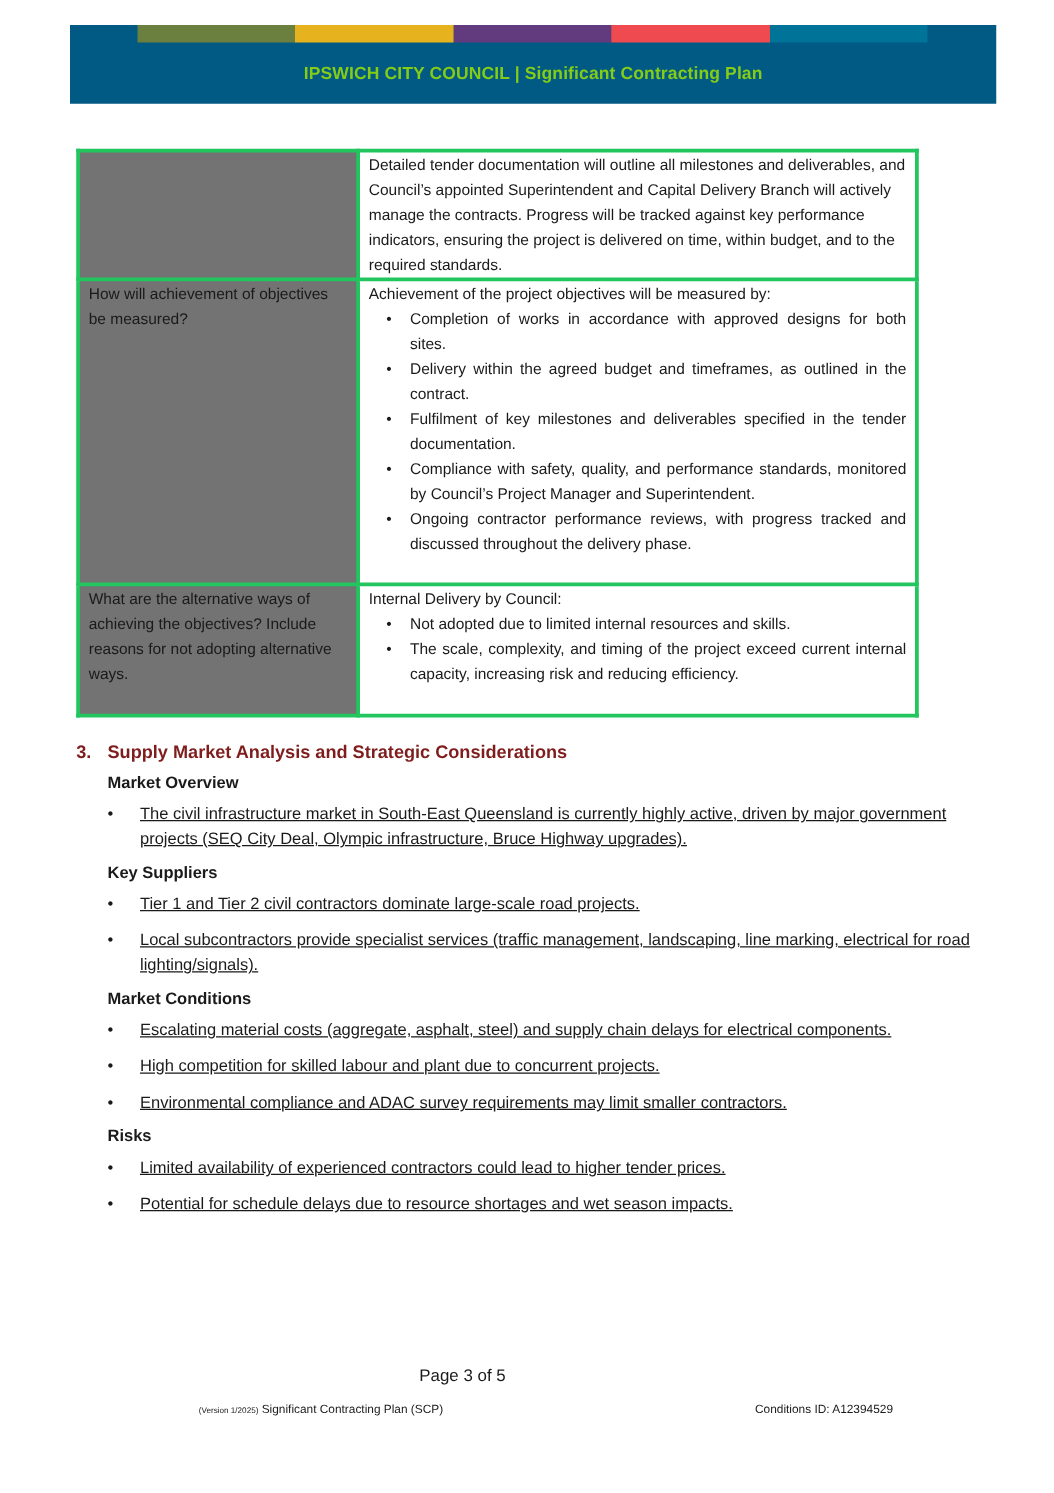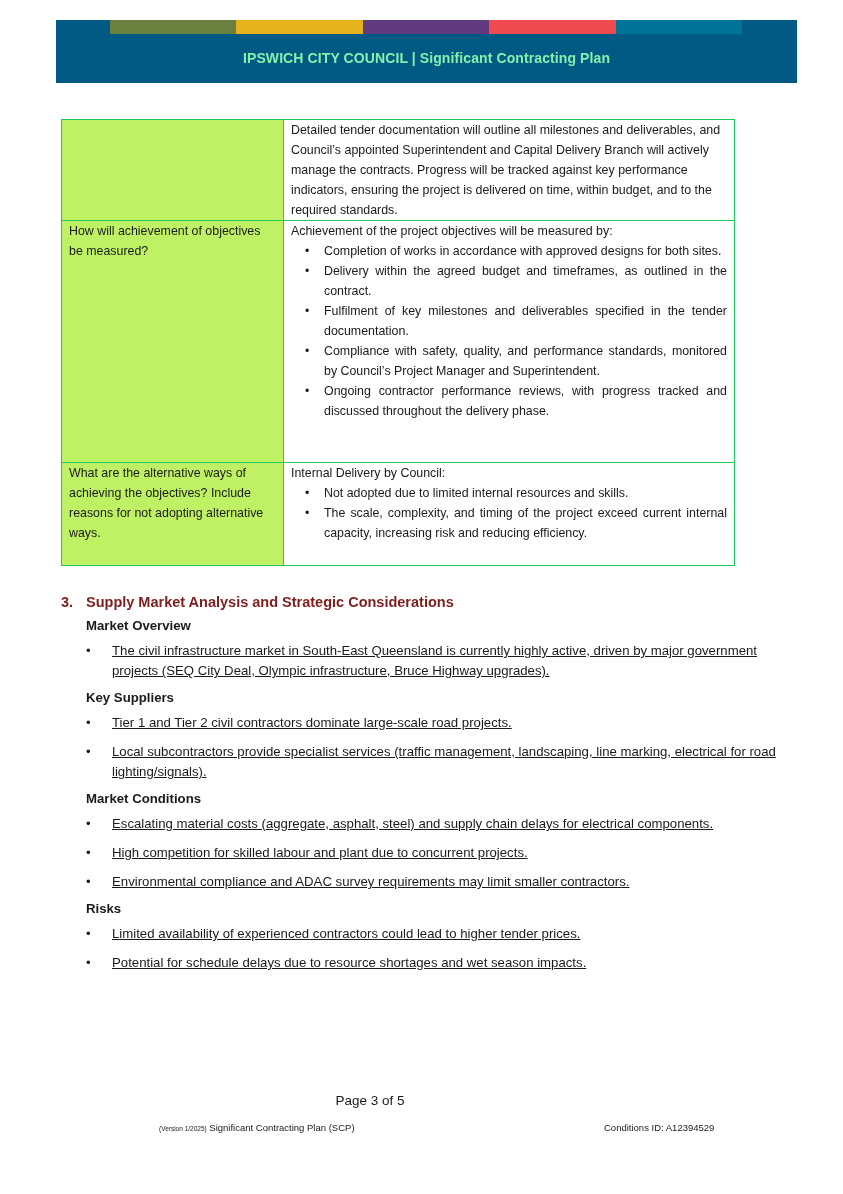--- a/index.html
+++ b/index.html
@@ -2,25 +2,25 @@
 <html><head>
 <meta charset="utf-8">
 <style>
   html, body { margin: 0; padding: 0; background: #ffffff; }
   body { width: 843px; height: 1194px; position: relative; overflow: hidden;
          font-family: "Liberation Sans", sans-serif; color: #1a1a1a; }
   .header { position: absolute; left: 56px; top: 20px; width: 741px; height: 63px; background: #005a84; }
   .color-bars { position: absolute; left: 54px; top: 0; height: 14px; display: flex; }
   .color-bars span { display: block; width: 126.4px; height: 14px; }
   .header-title { position: absolute; left: 0; right: 0; top: 30px; text-align: center;
-                  color: #86efac; font-weight: bold; font-size: 14px; letter-spacing: 0.1px; }
+                  color: #84cc16; font-weight: bold; font-size: 14px; letter-spacing: 0.1px; }
   table.obj { position: absolute; left: 61px; top: 119px; width: 674px; border-collapse: collapse;
               font-size: 12.4px; line-height: 20px; }
-  table.obj td { border: 1px solid #22c55e; vertical-align: top; padding: 0 7px; }
-  table.obj td.q { width: 207px; background: #bef264; }
+  table.obj td { border: 3px solid #22c55e; vertical-align: top; padding: 0 7px; }
+  table.obj td.q { width: 207px; background: #737373; }
   table.obj ul { margin: 0; padding: 0 0 0 33px; list-style: none; }
   table.obj ul li { position: relative; text-align: justify; }
   table.obj ul li::before { content: "\2022"; position: absolute; left: -19px; }
   .r1 td { height: 98px; }
   .r2 td { height: 241px; }
   .r3 td { height: 102px; }
   .section { position: absolute; left: 61px; top: 594px; width: 740px; }
   .sec-title { color: #1d6a94; font-weight: bold; font-size: 14.5px; margin: 0 0 8px 0; }
   .sec-title .num { display: inline-block; width: 25px; }
   .sub { font-weight: bold; font-size: 13.2px; margin: 0 0 8px 25px; }

